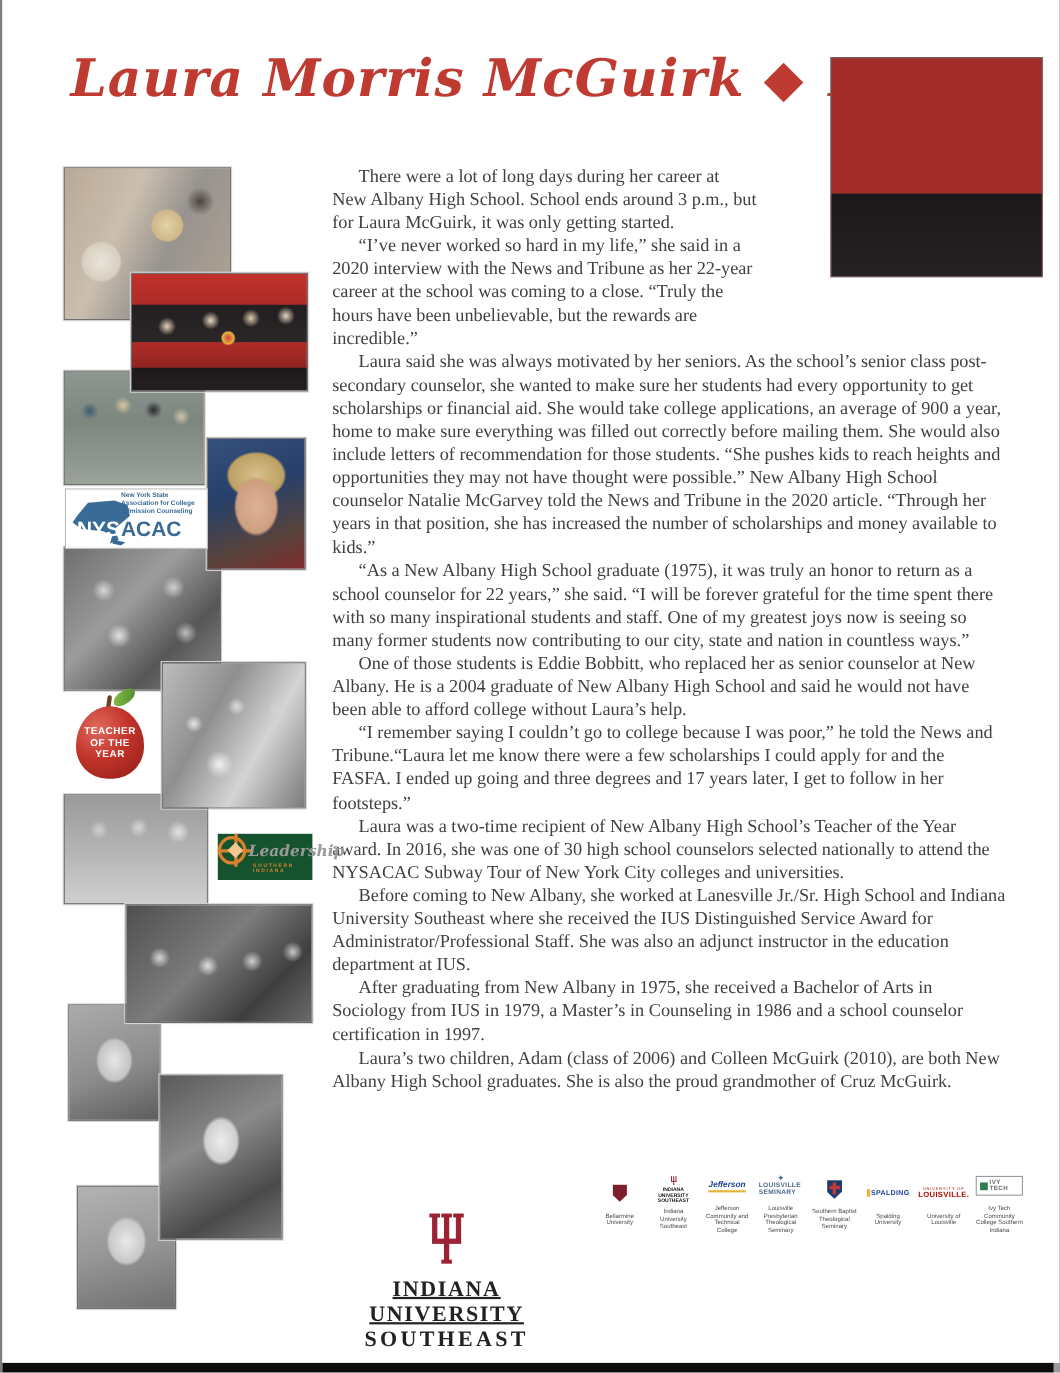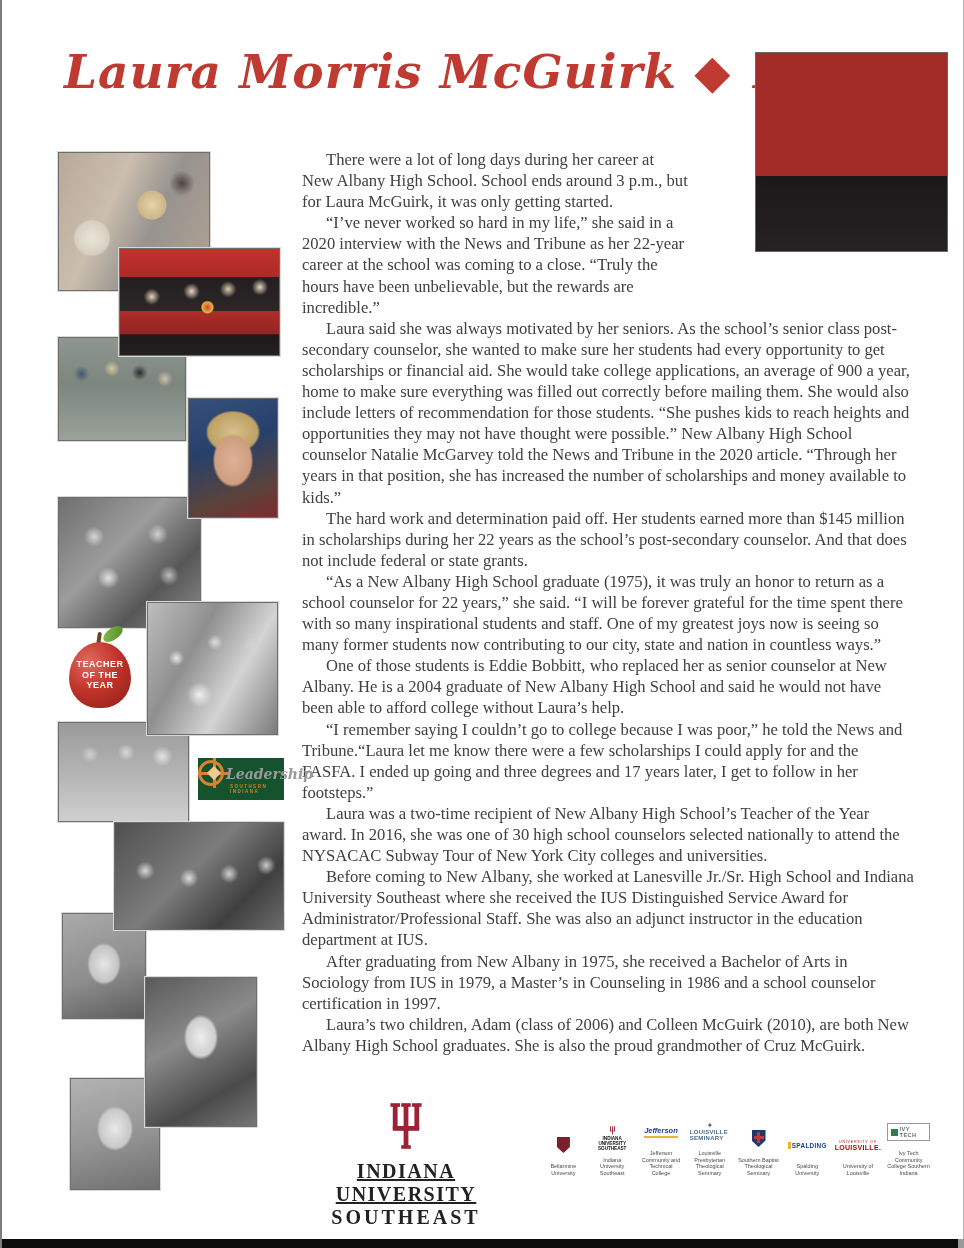--- a/index.html
+++ b/index.html
@@ -145,21 +145,21 @@
   .article{position:absolute;left:300px;top:149px;width:613px;font-size:16.6px;line-height:21.1px;color:#404040;}
   .article p{margin:0;text-indent:24px;}
   .portrait-spacer{float:right;width:226px;height:146px;}
 
   
   .iu-block{position:absolute;left:296px;top:1102px;width:216px;text-align:center;}
   .iu-trident{display:inline-block;width:36px;height:48px;}
   .iu-name{font-size:20px;font-weight:bold;letter-spacing:1.5px;color:#222;line-height:23px;margin-top:6px;text-decoration:underline;}
   .iu-name2{font-size:20px;font-weight:bold;letter-spacing:3px;color:#222;line-height:23px;}
 
-  .partners{position:absolute;left:540px;top:1118px;width:388px;display:flex;gap:6px;align-items:flex-end;}
+  .partners{position:absolute;left:540px;top:1064px;width:388px;display:flex;gap:6px;align-items:center;}
   .partner{flex:1;display:flex;flex-direction:column;align-items:center;gap:4px;}
   .plogo{height:28px;display:flex;align-items:center;justify-content:center;flex-direction:column;}
   .pcap{font-family:"Liberation Sans",sans-serif;font-size:5.5px;line-height:6.5px;color:#4a4a4a;text-align:center;}
   .shield-bellarmine{width:13px;height:16px;background:#7a1f2b;
     clip-path:polygon(0 0,100% 0,100% 62%,50% 100%,0 62%);}
   .mark-ius{font-family:"Liberation Sans",sans-serif;font-weight:bold;font-size:4.6px;line-height:5px;color:#111;text-align:center;width:42px;}
   .mini-trident{width:7px;height:9px;margin-bottom:1px;}
   .mark-jefferson{font-family:"Liberation Sans",sans-serif;font-weight:bold;font-style:italic;font-size:7.5px;color:#1b3f94;
     border-bottom:2px solid #e8b53a;padding-bottom:1px;}
   .mark-lousem{font-family:"Liberation Sans",sans-serif;font-weight:bold;font-size:6px;line-height:6.5px;color:#4a6b8a;text-align:left;width:40px;letter-spacing:.3px;}
@@ -190,20 +190,33 @@
   <div class="ph ph2"></div>
   <div class="ph ph5"></div>
   <div class="ph ph4"></div>
   <div class="ph ph6"></div>
   <div class="ph ph7"></div>
   <div class="ph ph8"></div>
   <div class="ph ph9"></div>
   <div class="ph ph11"></div>
   <div class="ph ph10"></div>
 
+  <div class="nysacac">
+    <svg class="nys-state" viewBox="0 0 64 49">
+      <polygon points="6,22 16,10 40,8 52,12 54,22 40,34 44,44 36,47 38,40 30,36 10,34 2,28" fill="#3a6b96"></polygon>
+      <polygon points="40,44 50,46 46,49 38,47" fill="#3a6b96"></polygon>
+    </svg>
+    <span class="nys-big">NYS</span>
+    <span class="acac-big">ACAC</span>
+    <div class="nys-cap">
+      <div>New York State</div>
+      <div>Association for College</div>
+      <div>Admission Counseling</div>
+    </div>
+  </div>
 
   <div class="toy">
     <div class="toy-stem"></div>
     <div class="toy-leaf"></div>
     <div class="toy-apple">
       <span>TEACHER</span>
       <span>OF THE</span>
       <span>YEAR</span>
     </div>
   </div>
@@ -216,21 +229,20 @@
     <span class="lead-word">Leadership</span>
     <span class="lead-sub">SOUTHERN INDIANA</span>
   </div>
 
   <div class="article">
     <div class="portrait-spacer"></div>
 
   <p>There were a lot of long days during her career at New Albany High School. School ends around 3 p.m., but for Laura McGuirk, it was only getting started.</p>
       <p>“I’ve never worked so hard in my life,” she said in a 2020 interview with the News and Tribune as her 22-year career at the school was coming to a close. “Truly the hours have been unbelievable, but the rewards are incredible.”</p>
       <p>Laura said she was always motivated by her seniors. As the school’s senior class post-secondary counselor, she wanted to make sure her students had every opportunity to get scholarships or financial aid. She would take college applications, an average of 900 a year, home to make sure everything was filled out correctly before mailing them. She would also include letters of recommendation for those students. “She pushes kids to reach heights and opportunities they may not have thought were possible.” New Albany High School counselor Natalie McGarvey told the News and Tribune in the 2020 article. “Through her years in that position, she has increased the number of scholarships and money available to kids.”</p>
-      <p>The hard work and determination paid off. Her students earned more than $145 million in scholarships during her 22 years as the school’s post-secondary counselor. And that does not include federal or state grants.</p>
       <p>“As a New Albany High School graduate (1975), it was truly an honor to return as a school counselor for 22 years,” she said. “I will be forever grateful for the time spent there with so many inspirational students and staff. One of my greatest joys now is seeing so many former students now contributing to our city, state and nation in countless ways.”</p>
       <p>One of those students is Eddie Bobbitt, who replaced her as senior counselor at New Albany. He is a 2004 graduate of New Albany High School and said he would not have been able to afford college without Laura’s help.</p>
       <p>“I remember saying I couldn’t go to college because I was poor,” he told the News and Tribune.“Laura let me know there were a few scholarships I could apply for and the FASFA. I ended up going and three degrees and 17 years later, I get to follow in her footsteps.”</p>
       <p>Laura was a two-time recipient of New Albany High School’s Teacher of the Year award. In 2016, she was one of 30 high school counselors selected nationally to attend the NYSACAC Subway Tour of New York City colleges and universities.</p>
       <p>Before coming to New Albany, she worked at Lanesville Jr./Sr. High School and Indiana University Southeast where she received the IUS Distinguished Service Award for Administrator/Professional Staff. She was also an adjunct instructor in the education department at IUS.</p>
       <p>After graduating from New Albany in 1975, she received a Bachelor of Arts in Sociology from IUS in 1979, a Master’s in Counseling in 1986 and a school counselor certification in 1997.</p>
       <p>Laura’s two children, Adam (class of 2006) and Colleen McGuirk (2010), are both New Albany High School graduates. She is also the proud grandmother of Cruz McGuirk.</p>
     </div>
 
   <div class="iu-block">

